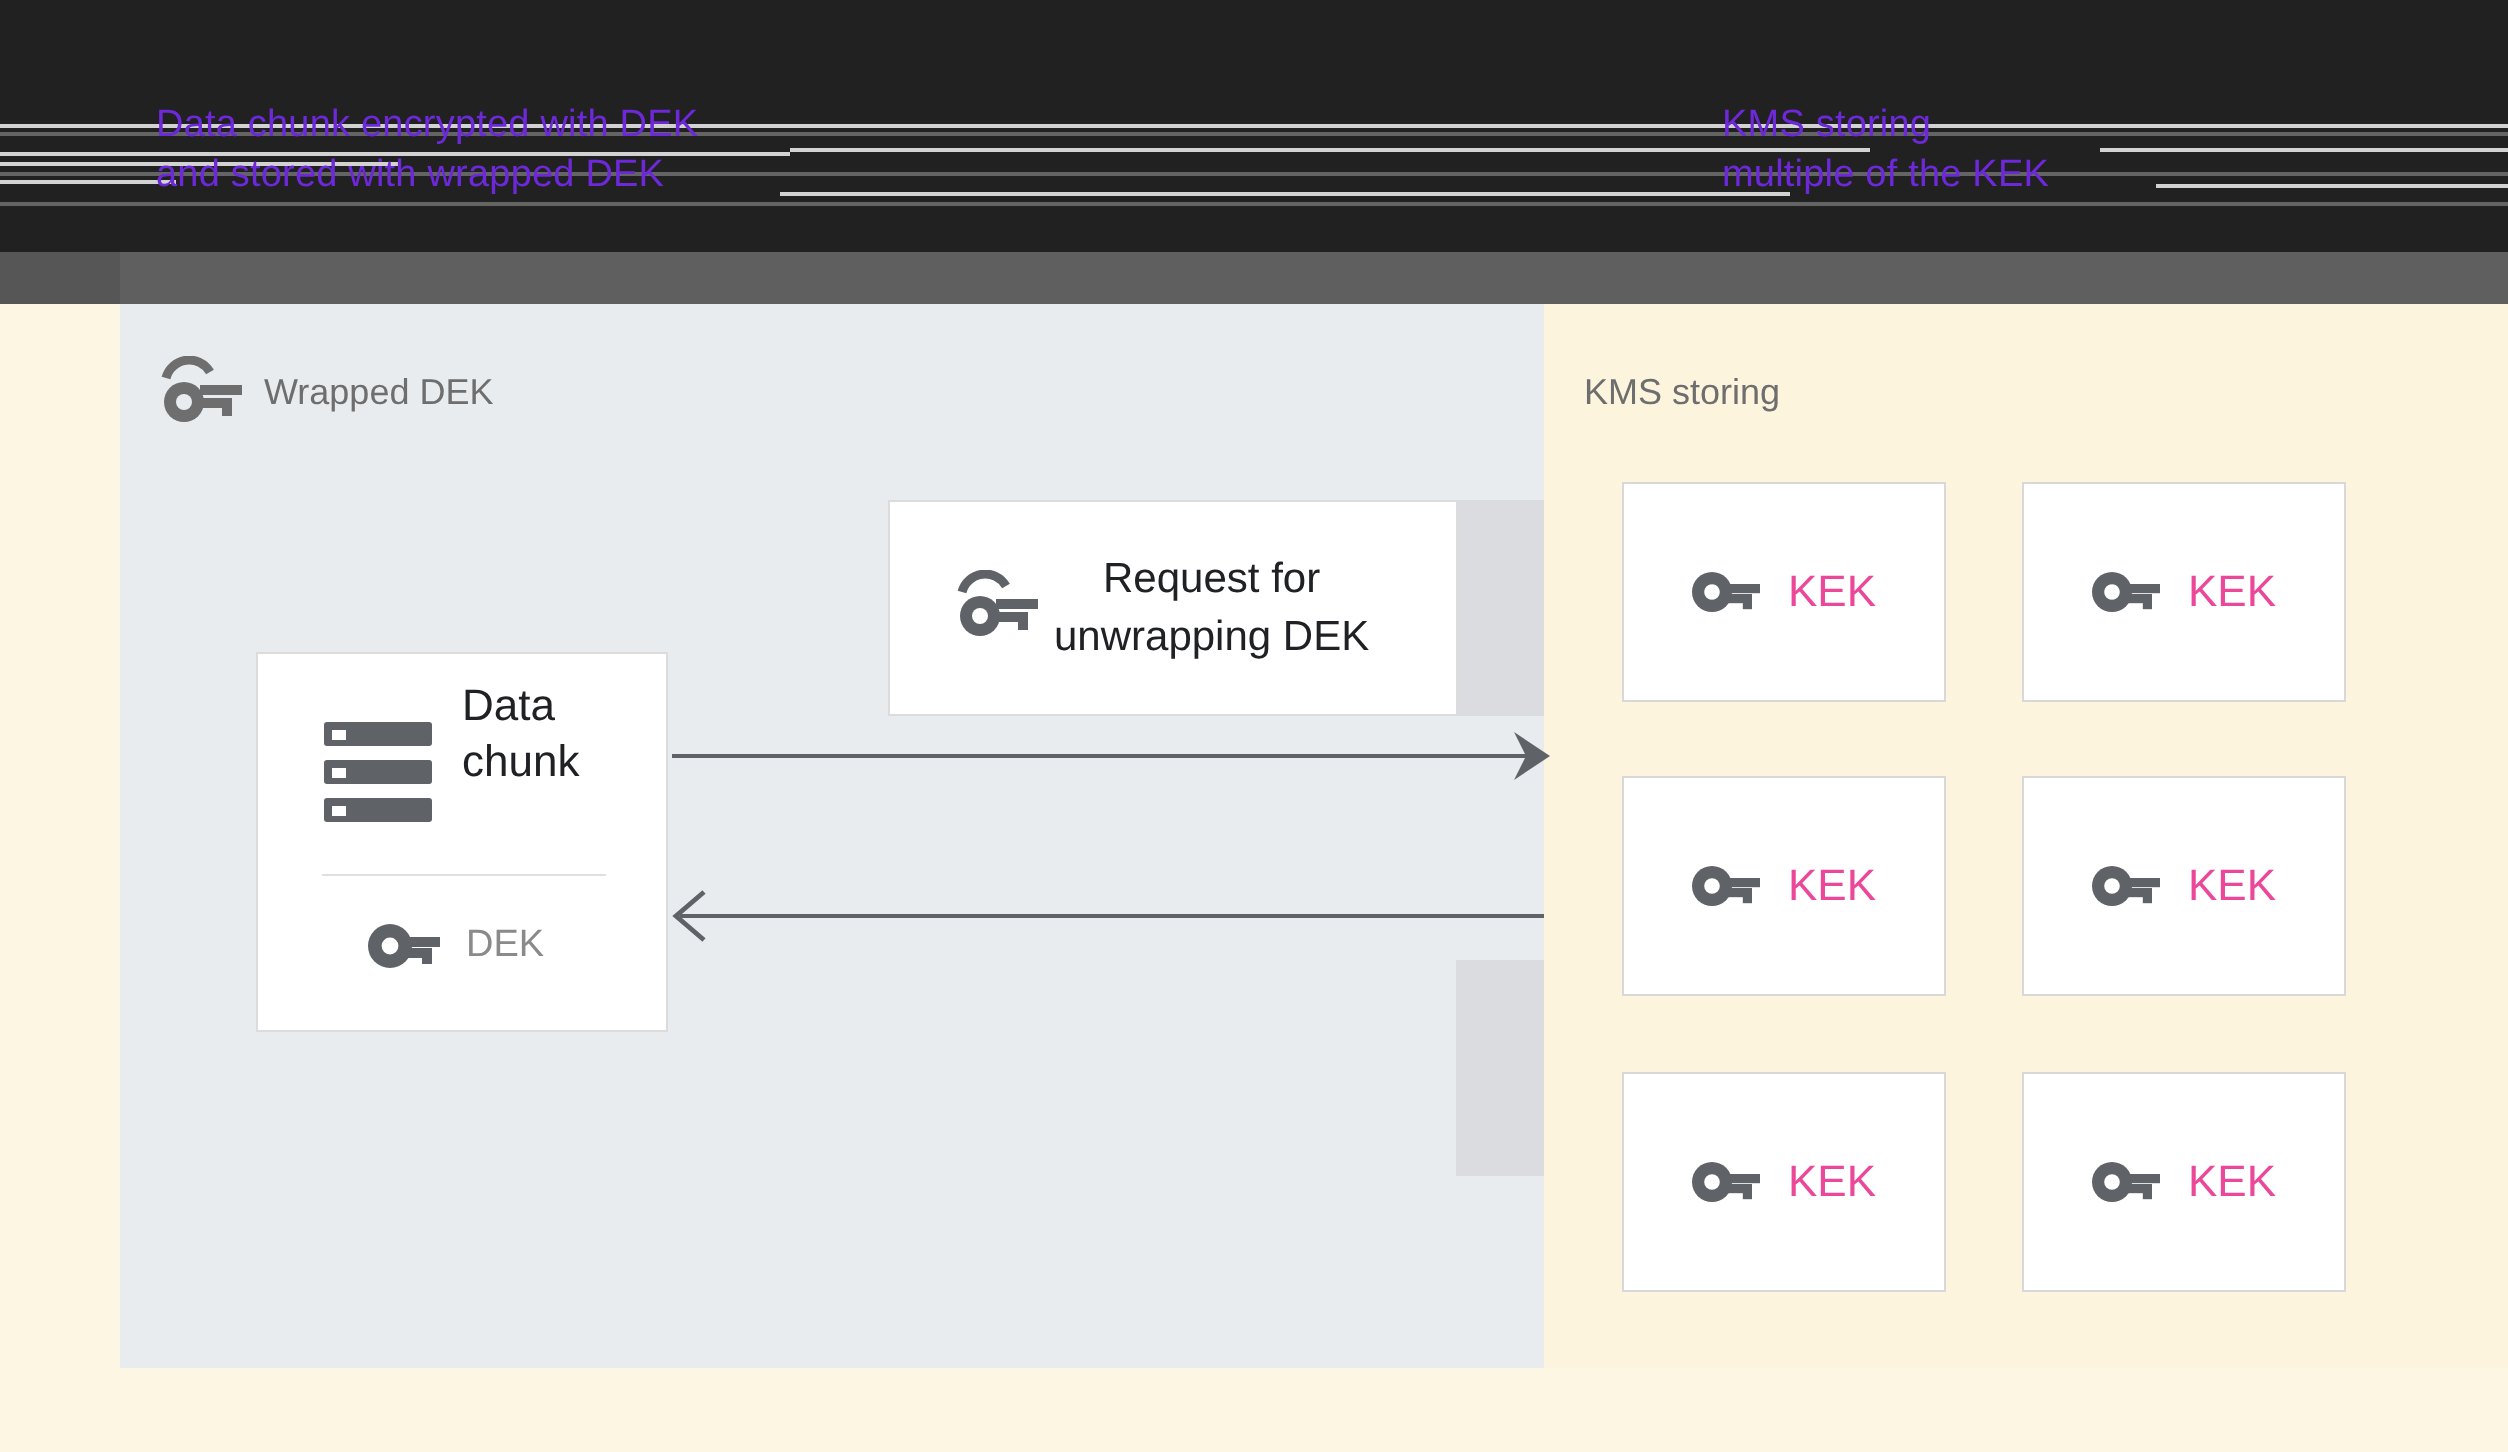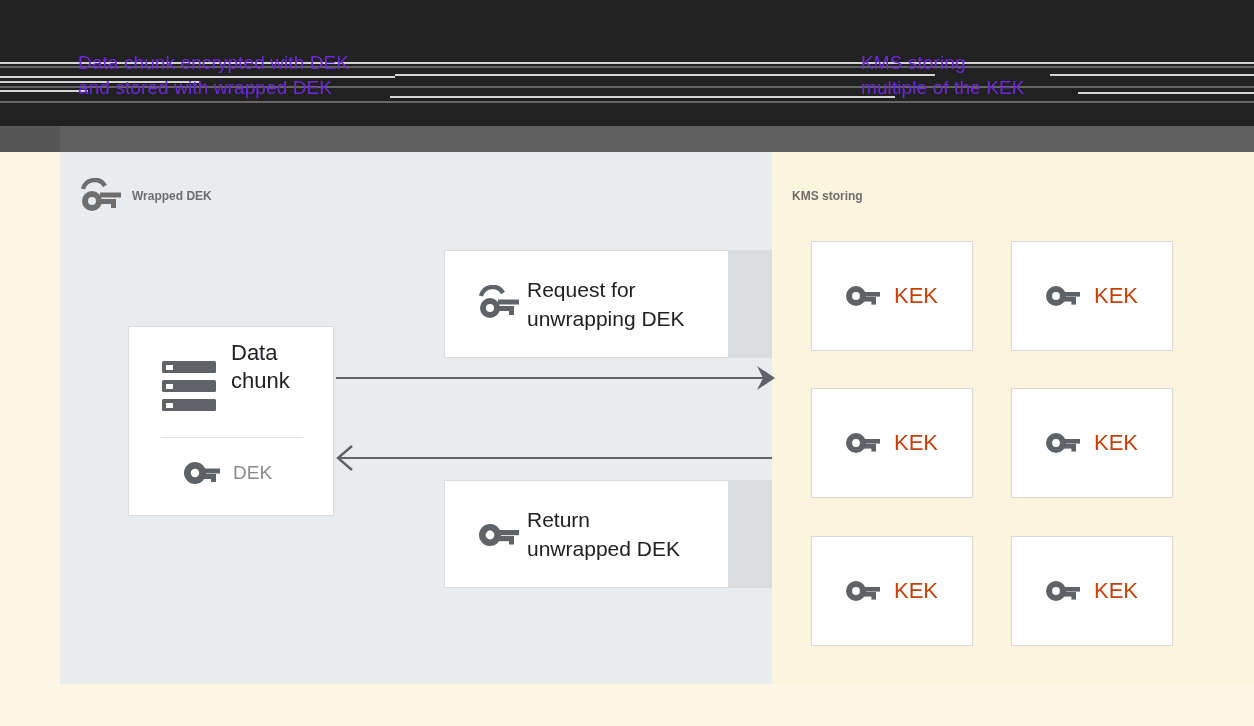--- a/index.html
+++ b/index.html
@@ -68,24 +68,23 @@
   .panel-right {
     position: absolute;
     left: 772px; top: 152px;
     width: 482px; height: 532px;
     background: #fdf4dd;
   }
 
   .panel-title {
     position: absolute;
     color: #6e6e6e;
-    font-size: 12px;
+    font-size: 18px;
     line-height: 22px;
     white-space: nowrap;
-    font-weight: bold;
   }
   .panel-title.left  { left: 132px; top: 185px; }
   .panel-title.right { left: 792px; top: 185px; }
 
   .wrapped-key-icon {
     position: absolute;
     left: 79px; top: 178px;
     width: 42px; height: 34px;
   }
 
@@ -136,21 +135,21 @@
   .msg-band {
     position: absolute;
     background: #dadce0;
   }
   .msg-band.top    { left: 728px; top: 250px; width: 44px; height: 108px; }
   .msg-band.bottom { left: 728px; top: 480px; width: 44px; height: 108px; }
 
   .card-msg {
     width: 285px; height: 108px;
   }
-  .card-msg.request { left: 444px; top: 250px; }
+  .card-msg.request { left: 444px; top: 250px; text-align: center; }
   .card-msg.return  { left: 444px; top: 480px; }
 
   .msg-icon {
     position: absolute;
     left: 32px; top: 34px;
     width: 42px; height: 34px;
   }
   .msg-label {
     position: absolute;
     left: 82px; top: 24px;
@@ -195,21 +194,21 @@
     display: flex;
     align-items: center;
     justify-content: center;
   }
   .kek-key-icon {
     width: 34px; height: 22px;
     margin-right: 14px;
     flex: 0 0 auto;
   }
   .kek-label {
-    color: #c2410c;
+    color: #ec4899;
     font-size: 22px;
     line-height: 26px;
   }
 </style>
 </head>
 <body>
 
 <div id="canvas">
 
   <div class="band-dark"></div>
@@ -301,33 +300,20 @@
         <rect x="21" y="14.5" width="21" height="5" fill="#5f6368"></rect>
         <rect x="21" y="21" width="16" height="5" fill="#5f6368"></rect>
         <rect x="32" y="21" width="5" height="9" fill="#5f6368"></rect>
       </svg>
     </span>
     <div class="msg-label">Request for
 unwrapping DEK</div>
   </div>
 
   <div class="msg-band bottom"></div>
-  <div class="card card-msg return">
-    <span class="msg-icon">
-      <svg viewBox="0 0 42 34" width="42" height="34" aria-hidden="true">
-        <circle cx="13" cy="20" r="11" fill="#5f6368"></circle>
-        <circle cx="13" cy="20" r="4.4" fill="#ffffff"></circle>
-        <rect x="22" y="15" width="20" height="5.2" fill="#5f6368"></rect>
-        <rect x="22" y="21" width="15" height="5.2" fill="#5f6368"></rect>
-        <rect x="32" y="21" width="5" height="8.5" fill="#5f6368"></rect>
-      </svg>
-    </span>
-    <div class="msg-label">Return
-unwrapped DEK</div>
-  </div>
 
   <div class="kek-box" style="left:811px;  top:241px;">
     <div class="kek-inner">
       <span class="kek-key-icon">
         <svg viewBox="0 0 34 22" width="34" height="22" aria-hidden="true">
           <circle cx="10" cy="11" r="10" fill="#5f6368"></circle>
           <circle cx="10" cy="11" r="3.9" fill="#ffffff"></circle>
           <rect x="18" y="7" width="16" height="4.6" fill="#5f6368"></rect>
           <rect x="18" y="12" width="12" height="4.6" fill="#5f6368"></rect>
           <rect x="25.4" y="12" width="4.6" height="7.6" fill="#5f6368"></rect>

